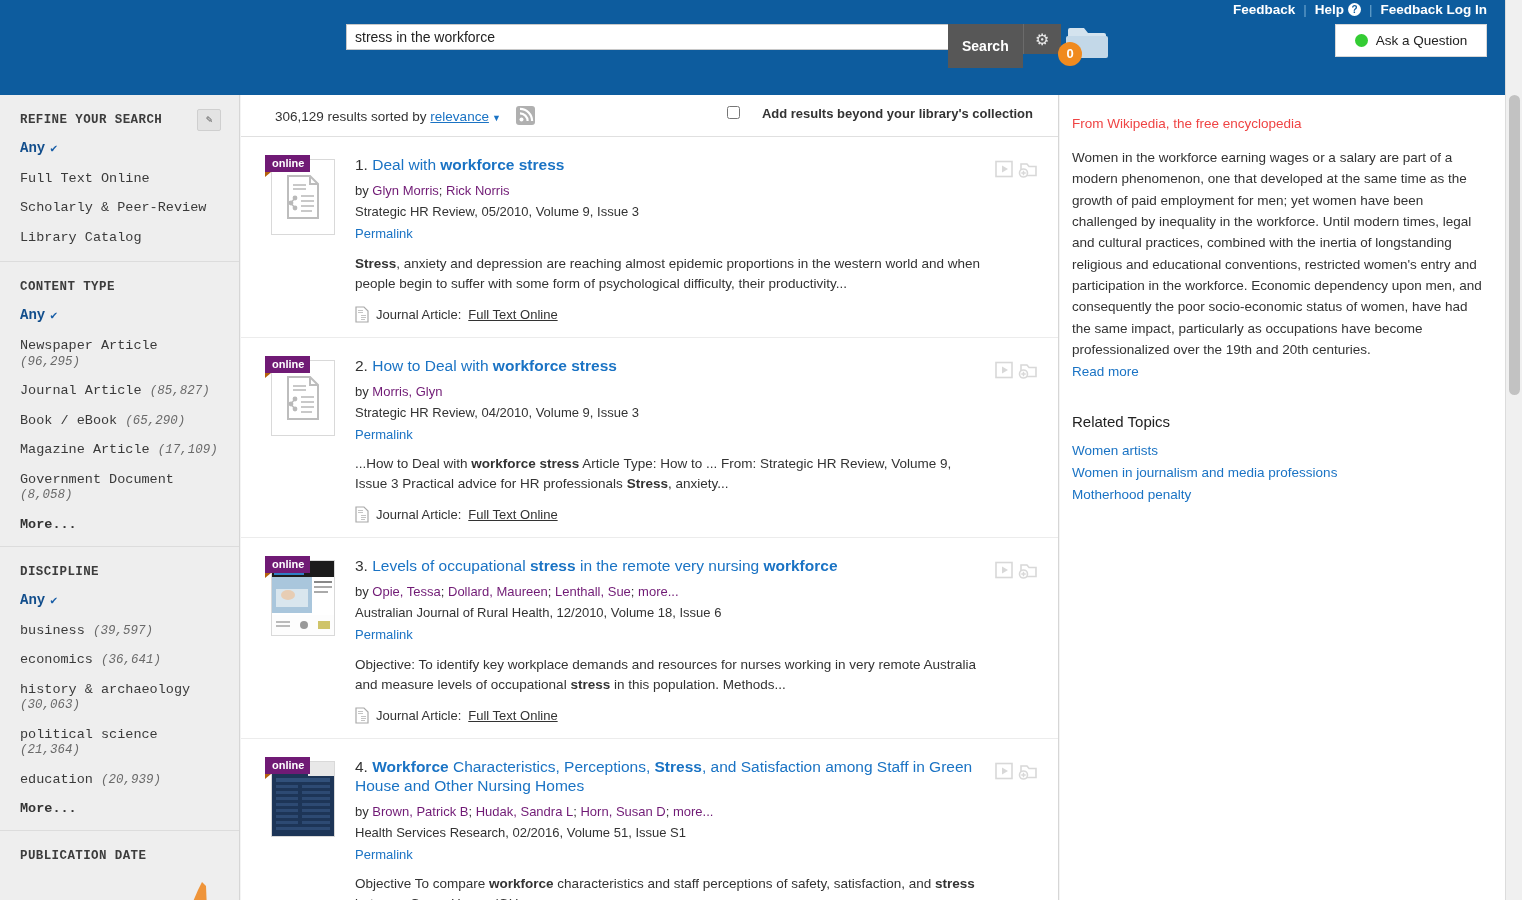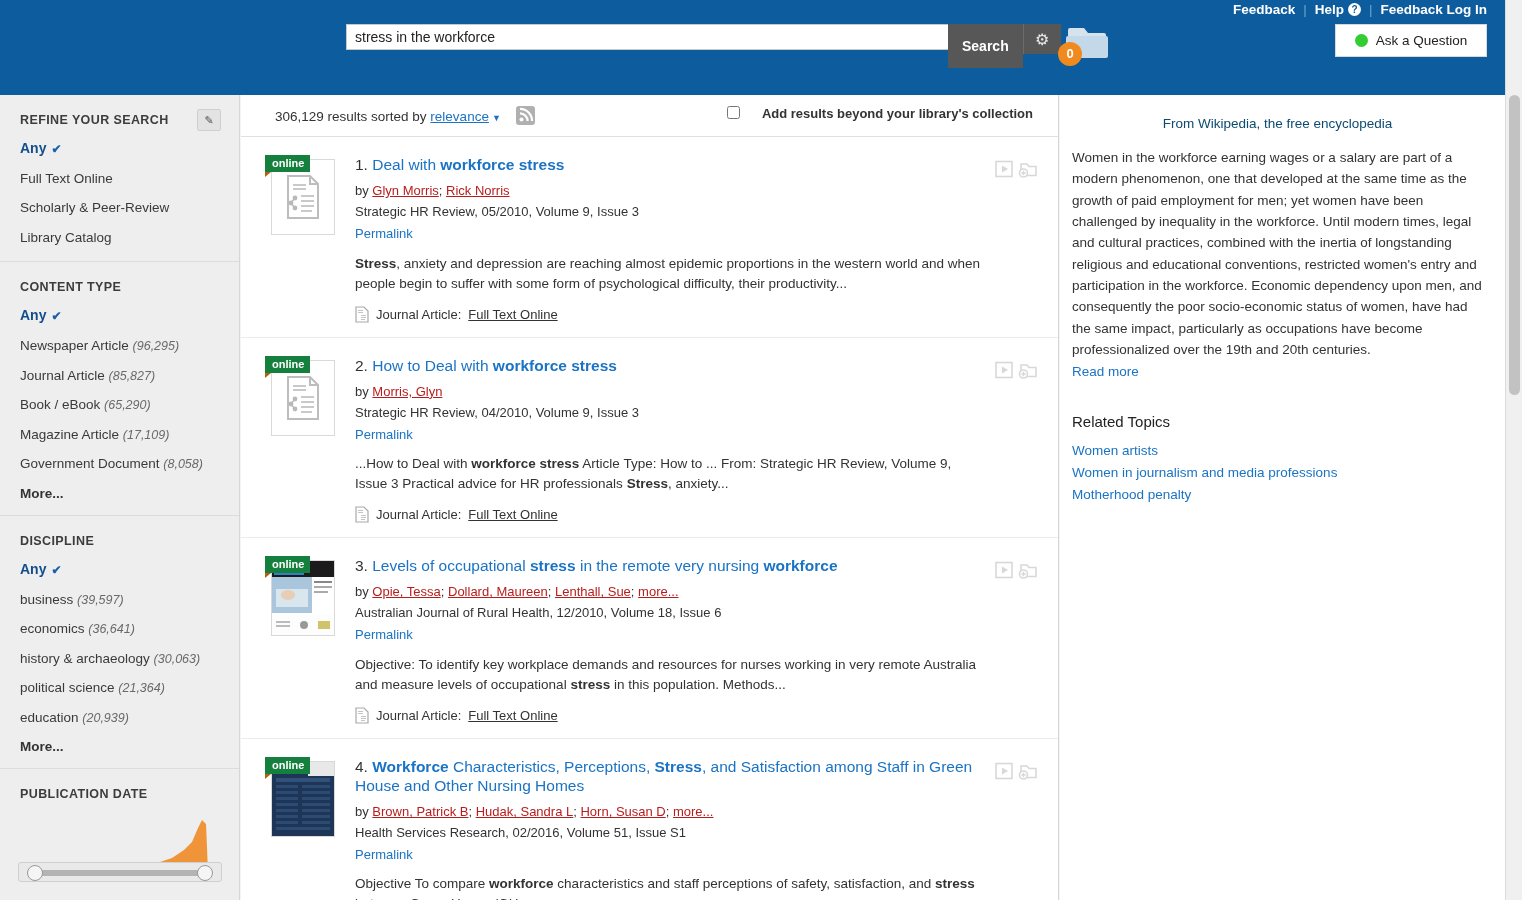--- a/index.html
+++ b/index.html
@@ -82,20 +82,21 @@
   .ask-dot { width: 13px; height: 13px; border-radius: 50%; background: #33cc33; }
 
   
   .body-wrap { position: absolute; top: 95px; left: 0; width: 1505px; height: 805px; }
 
   
   .sidebar {
     position: absolute; left: 0; top: 0; width: 240px; height: 805px;
     background: #eeeeee; border-right: 1px solid #d6d6d6;
     overflow: hidden;
+    font-family: Liberation Mono, monospace;
   }
   .facet-group { padding: 18px 20px 14px 20px; border-bottom: 1px solid #dcdcdc; position: relative; }
   .facet-title {
     font-size: 12.5px; font-weight: bold; color: #3c3c3c;
     letter-spacing: .4px; margin-bottom: 13px; text-transform: uppercase;
   }
   .edit-btn {
     position: absolute; right: 18px; top: 14px;
     width: 24px; height: 22px; background: #e3e3e3; border: 1px solid #cfcfcf;
     border-radius: 2px; cursor: pointer; text-align: center; line-height: 20px;
@@ -159,53 +160,53 @@
   .thumb-wrap { width: 74px; flex: 0 0 74px; position: relative; padding-top: 4px; }
   .thumb {
     width: 64px; height: 76px; border: 1px solid #d9d9d9; background: #fff;
     position: relative; overflow: hidden;
   }
   .thumb-doc {
     position: absolute; left: 50%; top: 50%; transform: translate(-50%,-50%);
   }
   .online-tag {
     position: absolute; left: -6px; top: 0; z-index: 3;
-    background: #15803d; color: #fff; font-size: 11px; font-weight: bold;
+    background: #701a75; color: #fff; font-size: 11px; font-weight: bold;
     padding: 2px 6px 2px 7px; line-height: 13px;
   }
   .online-tag::after {
     content: ""; position: absolute; left: 0; bottom: -5px;
     border-left: 6px solid #b4610d; border-bottom: 5px solid transparent;
   }
   .r-body { flex: 1; padding-left: 10px; padding-right: 60px; }
   .r-title { font-size: 15.5px; line-height: 1.25; margin-bottom: 8px; }
   .r-num { color: #333; }
   .r-title a { color: #1a73c4; text-decoration: none; cursor: pointer; }
   .r-title b { font-weight: bold; }
   .r-authors { font-size: 13px; color: #333; margin-bottom: 2px; line-height: 1.45; }
-  .r-authors a { color: #b91c1c; text-decoration: underline; cursor: pointer; }
+  .r-authors a { color: #701a75; cursor: pointer; }
   .r-source { font-size: 13px; color: #333; margin-bottom: 2px; line-height: 1.45; }
   .r-permalink { font-size: 13px; color: #1a73c4; cursor: pointer; line-height: 1.5; }
   .r-snippet { font-size: 13.5px; color: #333; line-height: 1.48; margin: 10px 0 12px 0; }
   .r-snippet b { font-weight: bold; }
   .r-format {
     font-size: 13px; color: #333; display: flex; align-items: center; gap: 7px;
     padding-bottom: 4px;
   }
   .r-format a { color: #333; text-decoration: underline; cursor: pointer; }
   .r-actions { position: absolute; right: 20px; top: 22px; }
   .act-icon { width: 20px; height: 20px; margin-bottom: 20px; cursor: pointer; opacity: .55; }
 
   
   .rightpane {
     position: absolute; left: 1060px; top: 0; width: 445px; height: 805px;
     background: #fff; padding: 18px 22px 0 12px; overflow: hidden;
   }
   .wiki-title { font-size: 18px; color: #222; line-height: 1.2; }
-  .wiki-sub { font-size: 13.5px; color: #0c4a6e; margin-top: 3px; text-align: center; }
+  .wiki-sub { font-size: 13.5px; color: #ef4444; margin-top: 3px; }
   .wiki-body { font-size: 13.5px; color: #333; line-height: 1.58; margin-top: 16px; }
   .read-more { font-size: 13.5px; color: #1a73c4; cursor: pointer; display: block; margin-top: 1px; }
   .rel-title { font-size: 15px; color: #222; margin-top: 30px; margin-bottom: 10px; }
   .rel-item { font-size: 13.5px; color: #1a73c4; line-height: 1.66; cursor: pointer; }
 
   
   .page-scrollbar {
     position: absolute; right: 0; top: 0; width: 17px; height: 900px;
     background: #f0f0f0; border-left: 1px solid #dcdcdc;
   }

